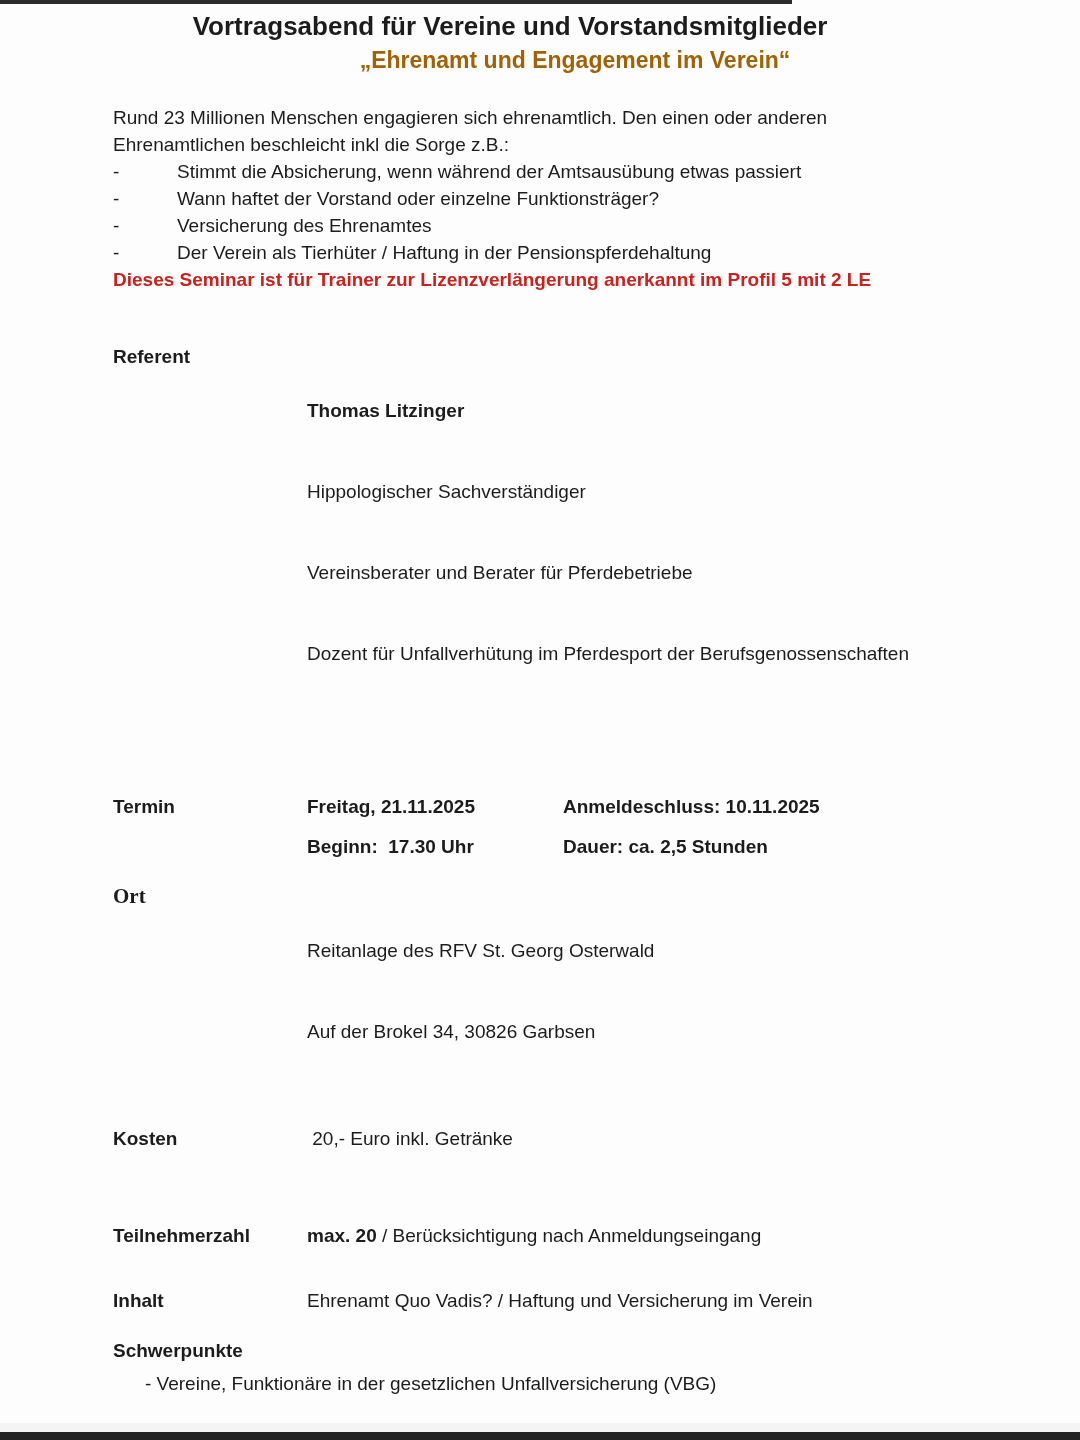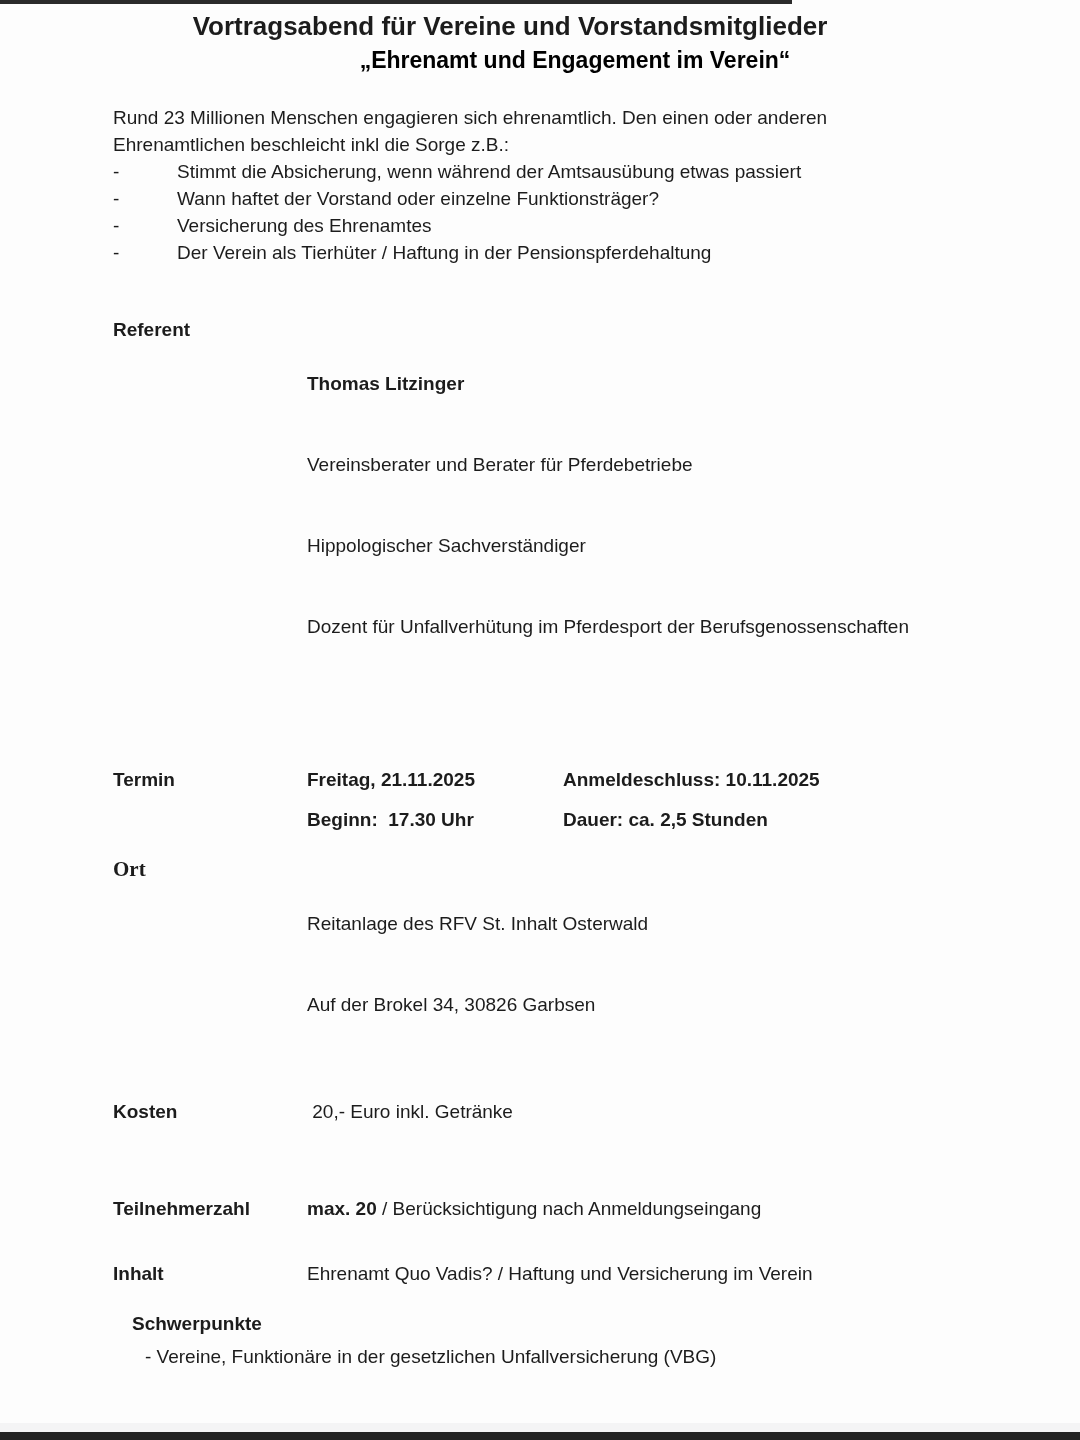--- a/index.html
+++ b/index.html
@@ -39,21 +39,21 @@
   }
   .doc-title {
     font-size: 26px;
     font-weight: bold;
     margin: 0 60px 0 0;
     line-height: 32px;
   }
   .doc-subtitle {
     font-size: 23px;
     font-weight: bold;
-    color: #000000;
+    color: #a16207;
     margin: 4px 0 0 70px;
     line-height: 28px;
   }
   .content {
     padding: 0 90px 0 113px;
     font-size: 19px;
     line-height: 27px;
   }
   .intro { margin-top: 30px; }
   .intro-line { white-space: pre-wrap; }
@@ -82,21 +82,21 @@
   .row-ort { margin-top: 23px; }
   .label-serif {
     font-family: "Liberation Serif", serif;
     font-size: 21px;
   }
   .row-kosten { margin-top: 26px; }
   .row-teilnehmer { margin-top: 70px; }
   .row-inhalt { margin-top: 38px; }
   .bold-inline { font-weight: bold; }
   .schwerpunkte { margin-top: 23px; }
-  .schwerpunkte-heading { font-weight: bold; margin-left: 19px; }
+  .schwerpunkte-heading { font-weight: bold; }
   .schwerpunkte-list { margin-top: 5px; }
   .schwerpunkte-item {
     padding-left: 32px;
     line-height: 30px;
   }
 </style>
 </head>
 <body>
 
 <div class="topbar"></div>
@@ -124,28 +124,29 @@
       <div class="bullet-row">
         <span class="bullet-dash">-</span>
         <span class="bullet-text">Versicherung des Ehrenamtes</span>
       </div>
       <div class="bullet-row">
         <span class="bullet-dash">-</span>
         <span class="bullet-text">Der Verein als Tierhüter / Haftung in der Pensionspferdehaltung</span>
       </div>
     </div>
 
+    <div class="license-line">Dieses Seminar ist für Trainer zur Lizenzverlängerung anerkannt im Profil 5 mit 2 LE</div>
   </div>
 
   <div class="info-row row-referent">
     <div class="info-label">Referent</div>
     <div class="info-value">
       <div class="bold-inline">Thomas Litzinger</div>
+      <div>Hippologischer Sachverständiger</div>
       <div>Vereinsberater und Berater für Pferdebetriebe</div>
-      <div>Hippologischer Sachverständiger</div>
       <div>Dozent für Unfallverhütung im Pferdesport der Berufsgenossenschaften</div>
     </div>
   </div>
 
   <div class="info-row row-termin">
     <div class="info-label">Termin</div>
     <div class="info-value">
       <span class="termin-col1">Freitag, 21.11.2025</span>
       <span>Anmeldeschluss: 10.11.2025</span>
     </div>
@@ -155,21 +156,21 @@
     <div class="info-label"></div>
     <div class="info-value">
       <span class="termin-col1">Beginn:  17.30 Uhr</span>
       <span>Dauer: ca. 2,5 Stunden</span>
     </div>
   </div>
 
   <div class="info-row row-ort">
     <div class="info-label label-serif">Ort</div>
     <div class="info-value">
-      <div>Reitanlage des RFV St. Inhalt Osterwald</div>
+      <div>Reitanlage des RFV St. Georg Osterwald</div>
       <div>Auf der Brokel 34, 30826 Garbsen</div>
     </div>
   </div>
 
   <div class="info-row row-kosten">
     <div class="info-label">Kosten</div>
     <div class="info-value"> 20,- Euro inkl. Getränke</div>
   </div>
 
   <div class="info-row row-teilnehmer">

